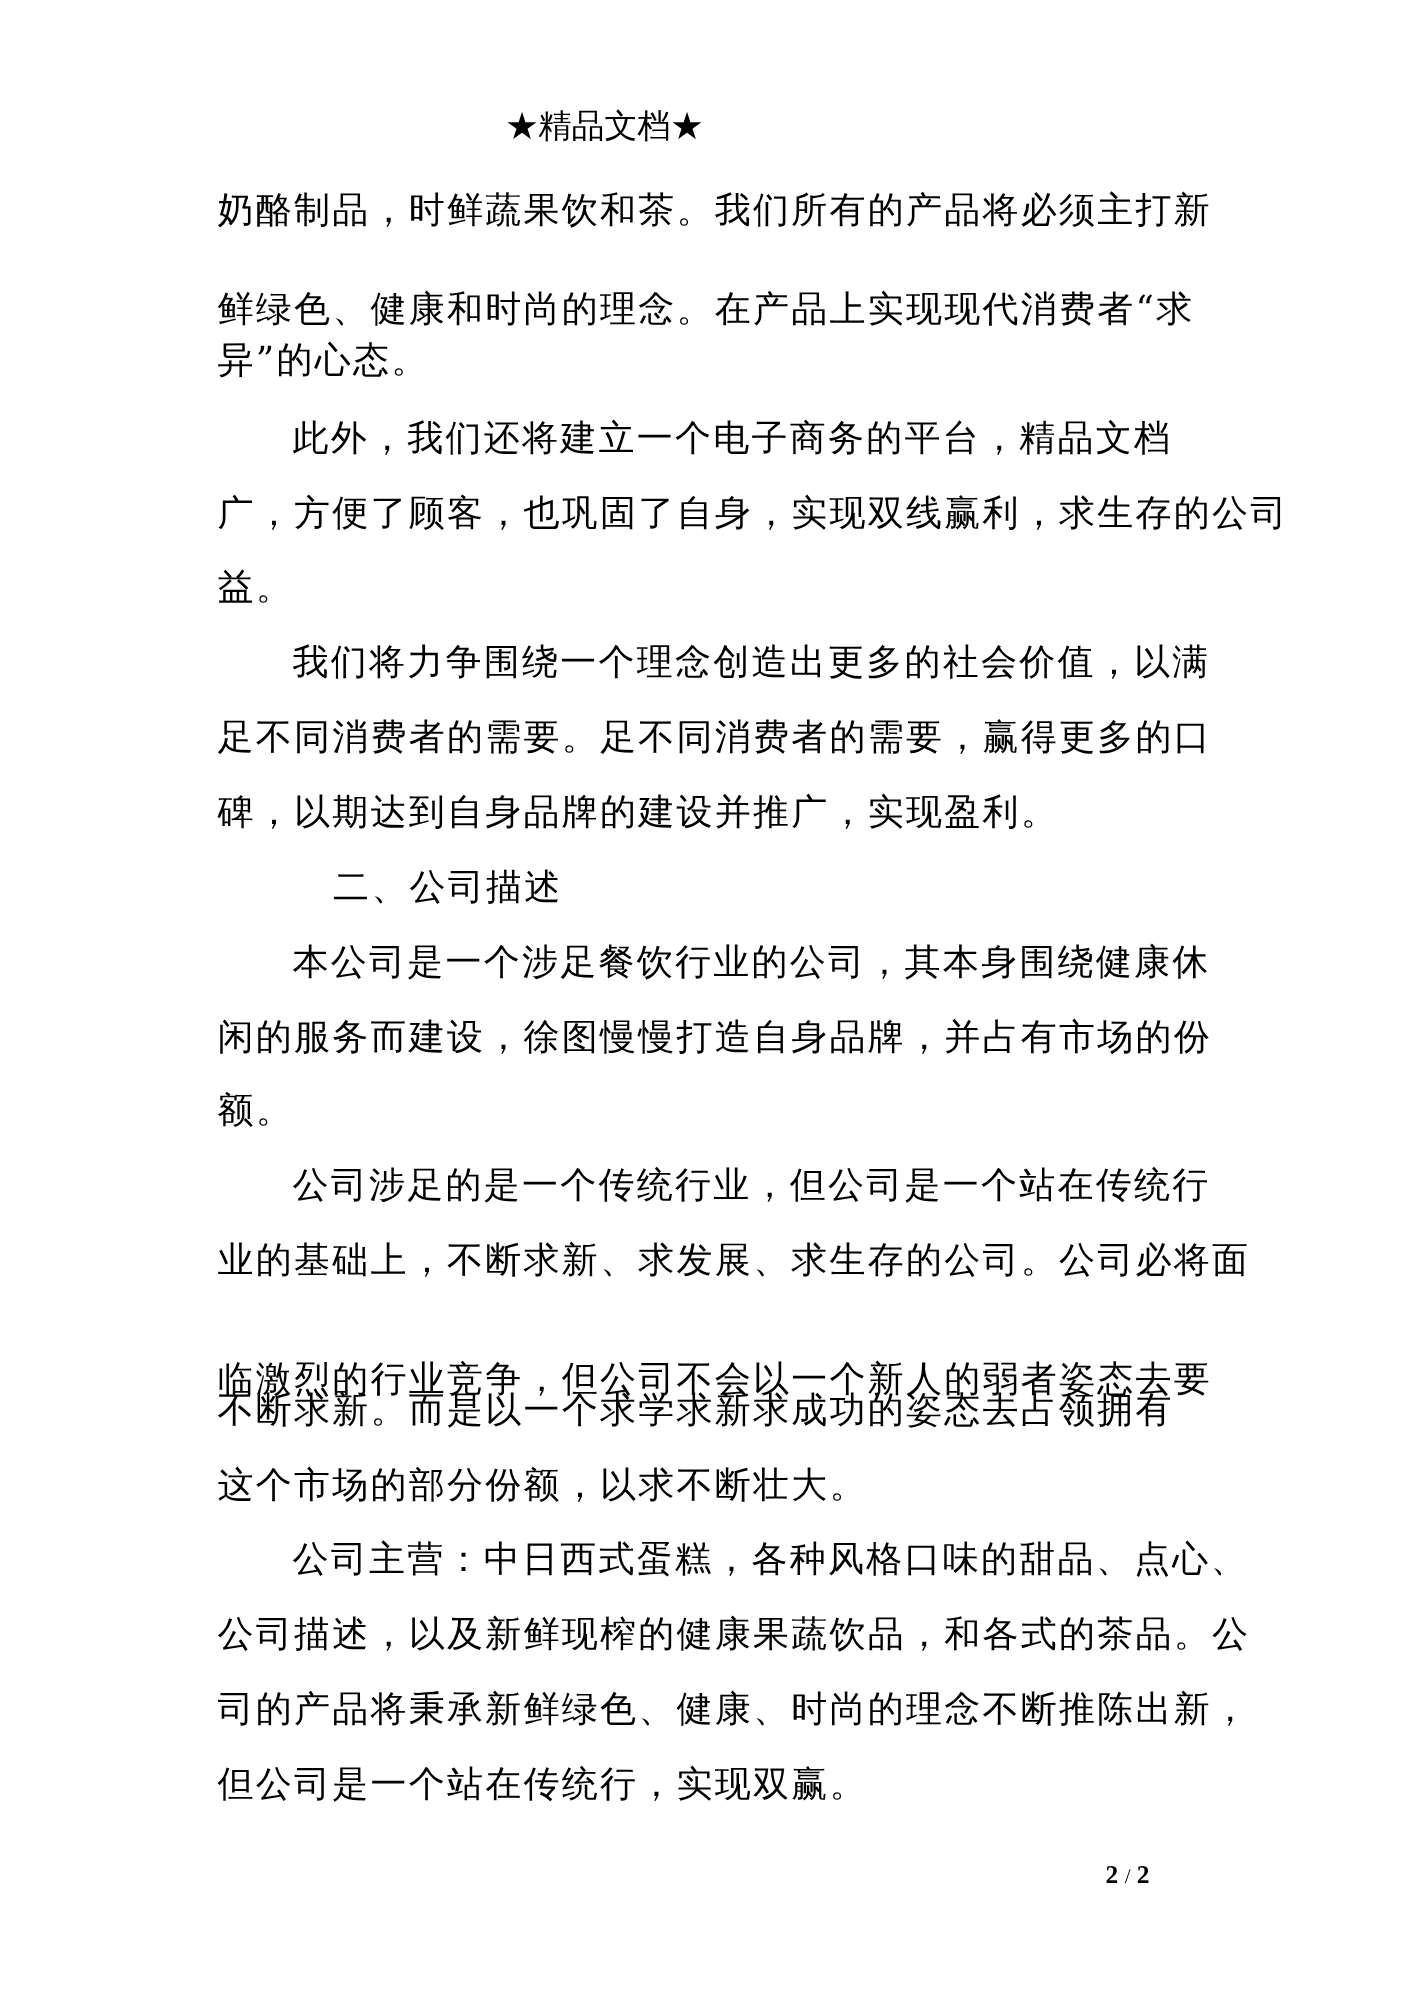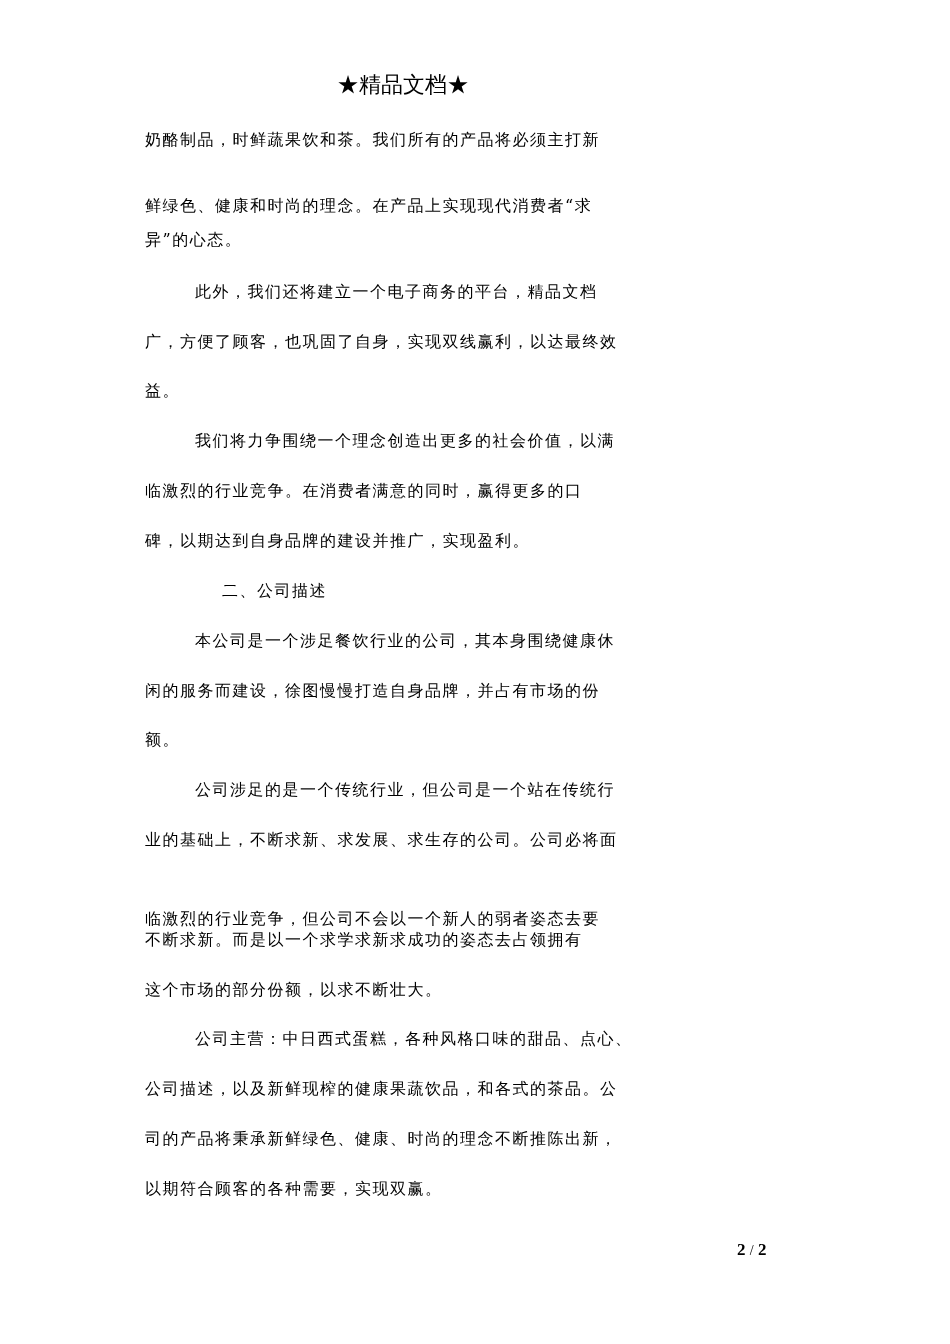--- a/index.html
+++ b/index.html
@@ -1,60 +1,60 @@
 <!DOCTYPE html>
 <html><head>
 <meta charset="utf-8">
 <style>
   html, body { margin: 0; padding: 0; background: #ffffff; }
   body { width: 950px; height: 1344px; position: relative; overflow: hidden;
          font-family: "DejaVu Serif", "Liberation Serif", serif; color: #000; }
   .header { position: absolute; top: 70px; left: 0; width: 806px; text-align: center;
             font-size: 22px; line-height: 30px; }
-  .line { position: absolute; left: 145px; width: 665px; font-size: 16px; line-height: 30px;
+  .line { position: absolute; left: 145px; width: 665px; font-size: 24px; line-height: 30px;
           white-space: nowrap; letter-spacing: 1.5px; }
   .indent { left: 195px; }
   .heading { left: 222px; }
   .page-num { position: absolute; top: 1240px; left: 737px; font-size: 17px; font-weight: bold;
               font-family: "Liberation Serif", serif; }
   .page-num .sep { font-weight: normal; font-size: 14px; }
 </style>
 </head>
 <body>
 
 <div class="header">★精品文档★</div>
 
 <div>
   <div class="line" style="top:125px">奶酪制品，时鲜蔬果饮和茶。我们所有的产品将必须主打新</div>
   <div class="line" style="top:191px">鲜绿色、健康和时尚的理念。在产品上实现现代消费者“求</div>
   <div class="line" style="top:225px">异”的心态。</div>
 
   <div class="line indent" style="top:277px">此外，我们还将建立一个电子商务的平台，精品文档</div>
-  <div class="line" style="top:327px">广，方便了顾客，也巩固了自身，实现双线赢利，以达最终效</div>
+  <div class="line" style="top:327px">广，方便了顾客，也巩固了自身，实现双线赢利，求生存的公司</div>
   <div class="line" style="top:376px">益。</div>
 
   <div class="line indent" style="top:426px">我们将力争围绕一个理念创造出更多的社会价值，以满</div>
-  <div class="line" style="top:476px">临激烈的行业竞争。在消费者满意的同时，赢得更多的口</div>
+  <div class="line" style="top:476px">足不同消费者的需要。足不同消费者的需要，赢得更多的口</div>
   <div class="line" style="top:526px">碑，以期达到自身品牌的建设并推广，实现盈利。</div>
 
   <div class="line heading" style="top:576px">二、公司描述</div>
 
   <div class="line indent" style="top:626px">本公司是一个涉足餐饮行业的公司，其本身围绕健康休</div>
   <div class="line" style="top:676px">闲的服务而建设，徐图慢慢打造自身品牌，并占有市场的份</div>
   <div class="line" style="top:725px">额。</div>
 
   <div class="line indent" style="top:775px">公司涉足的是一个传统行业，但公司是一个站在传统行</div>
   <div class="line" style="top:825px">业的基础上，不断求新、求发展、求生存的公司。公司必将面</div>
   <div class="line" style="top:904px">临激烈的行业竞争，但公司不会以一个新人的弱者姿态去要</div>
   <div class="line" style="top:925px">不断求新。而是以一个求学求新求成功的姿态去占领拥有</div>
   <div class="line" style="top:975px">这个市场的部分份额，以求不断壮大。</div>
 
   <div class="line indent" style="top:1024px">公司主营：中日西式蛋糕，各种风格口味的甜品、点心、</div>
   <div class="line" style="top:1074px">公司描述，以及新鲜现榨的健康果蔬饮品，和各式的茶品。公</div>
   <div class="line" style="top:1124px">司的产品将秉承新鲜绿色、健康、时尚的理念不断推陈出新，</div>
-  <div class="line" style="top:1174px">以期符合顾客的各种需要，实现双赢。</div>
+  <div class="line" style="top:1174px">但公司是一个站在传统行，实现双赢。</div>
 </div>
 
 <div class="page-num">
   <span>2</span>
   <span class="sep">/</span>
   <span>2</span>
 </div>
 
 </body></html>

